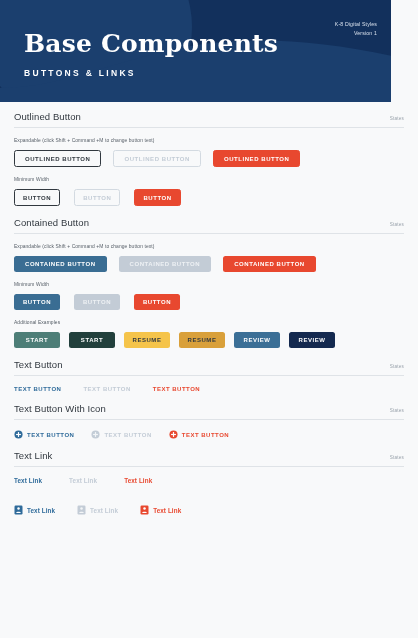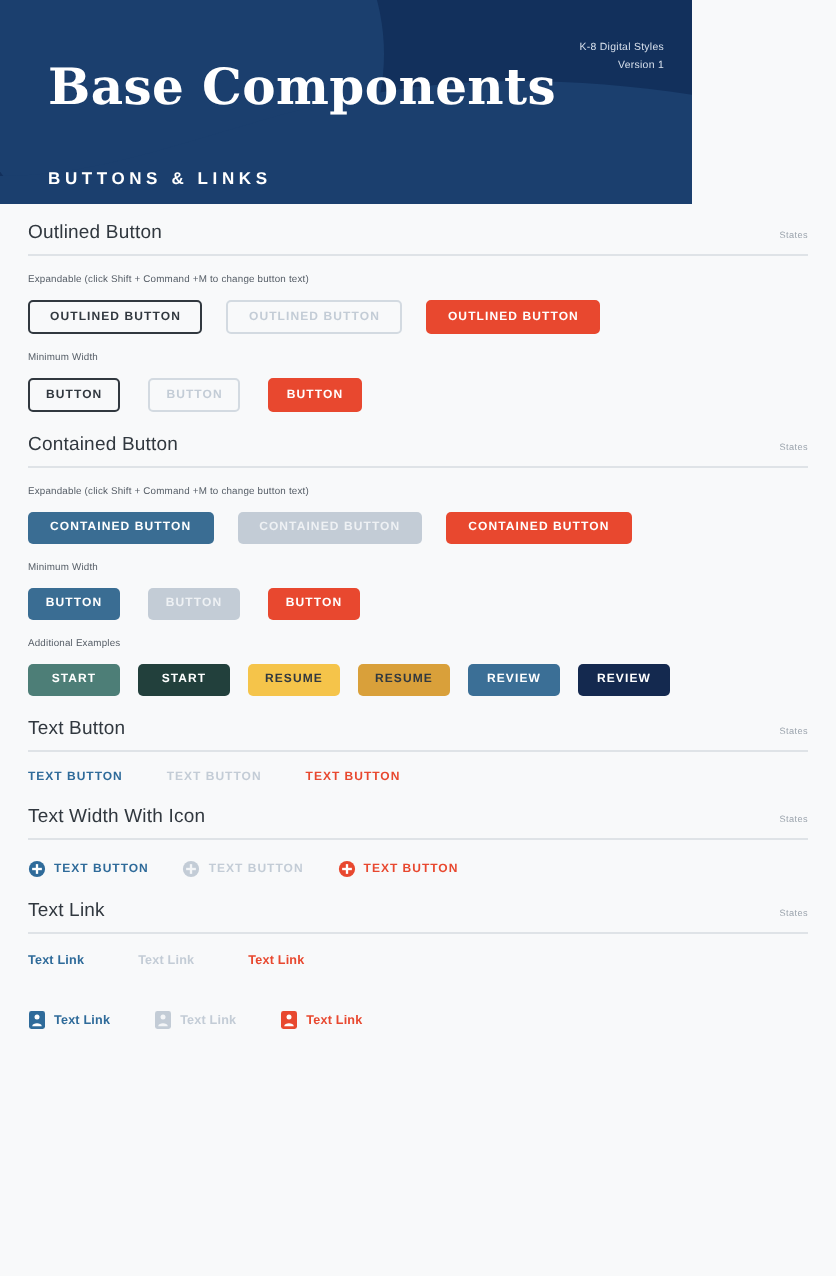--- a/index.html
+++ b/index.html
@@ -7,21 +7,21 @@
     width: 418px;
     height: 638px;
     background: #f8f9fa;
     font-family: "Liberation Sans", sans-serif;
     overflow: hidden;
   }
 
   
   .header {
     position: relative;
-    width: 346px;
+    width: 391px;
     height: 102px;
     background: #12305c;
     overflow: hidden;
   }
   .header-circle {
     position: absolute;
     left: -18px;
     top: -78px;
     width: 210px;
     height: 210px;
@@ -44,21 +44,21 @@
   .header-title {
     font-family: "DejaVu Serif", serif;
     font-weight: bold;
     font-size: 25px;
     letter-spacing: 0.2px;
     color: #ffffff;
     line-height: 1;
     white-space: nowrap;
   }
   .header-subtitle {
-    margin-top: 28px;
+    margin-top: 12px;
     font-size: 8.5px;
     font-weight: bold;
     letter-spacing: 2.3px;
     color: #ffffff;
   }
   .header-meta {
     position: absolute;
     right: 14px;
     top: 20px;
     z-index: 4;
@@ -275,21 +275,21 @@
     <div class="sub-label" style="margin-bottom:4px;"></div>
     <div class="row gap-t1 row-pad">
       <button class="tbtn">TEXT BUTTON</button>
       <button class="tbtn tbtn-disabled">TEXT BUTTON</button>
       <button class="tbtn tbtn-error">TEXT BUTTON</button>
     </div>
   </div>
 
   <div class="section">
     <div class="section-head">
-      <span class="section-title">Text Width With Icon</span>
+      <span class="section-title">Text Button With Icon</span>
       <span class="section-states">States</span>
     </div>
     <div class="sub-label" style="margin-bottom:4px;"></div>
     <div class="row gap-t2 row-pad">
 
       <button class="tbtn">
         <svg class="icon-plus" viewBox="0 0 20 20">
           <circle cx="10" cy="10" r="9" fill="#2f6b9a"></circle>
           <rect x="8.7" y="4.6" width="2.6" height="10.8" fill="#ffffff"></rect>
           <rect x="4.6" y="8.7" width="10.8" height="2.6" fill="#ffffff"></rect>

